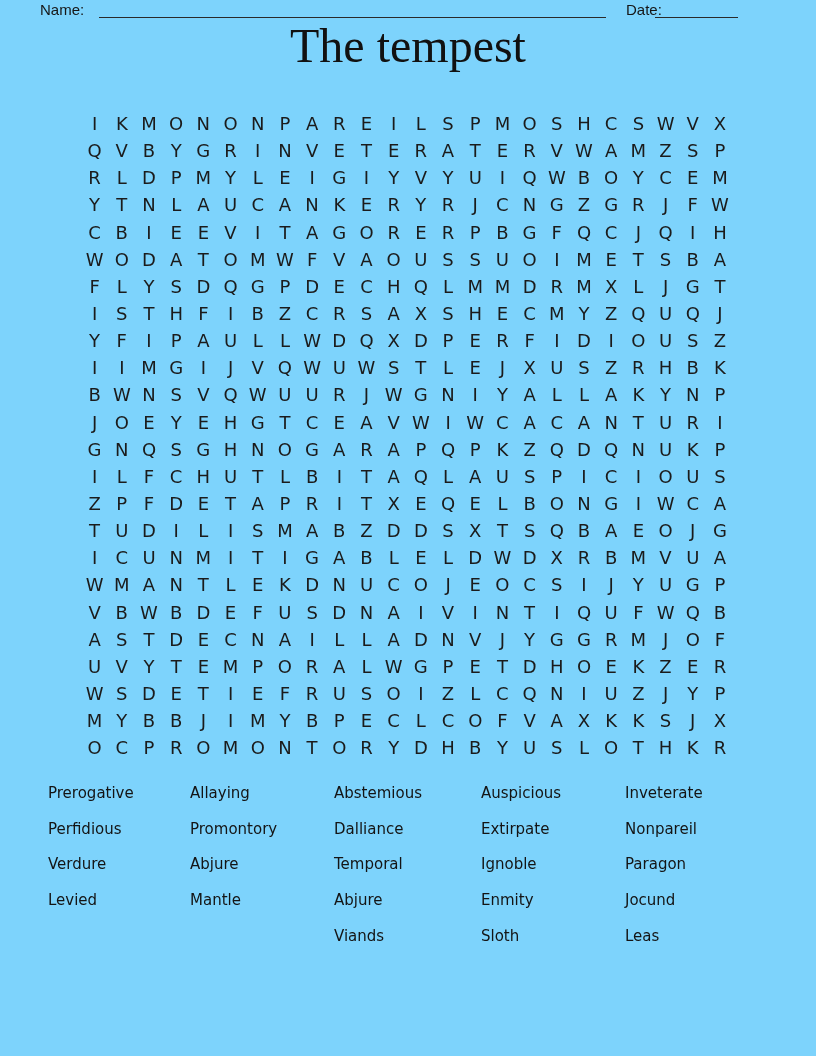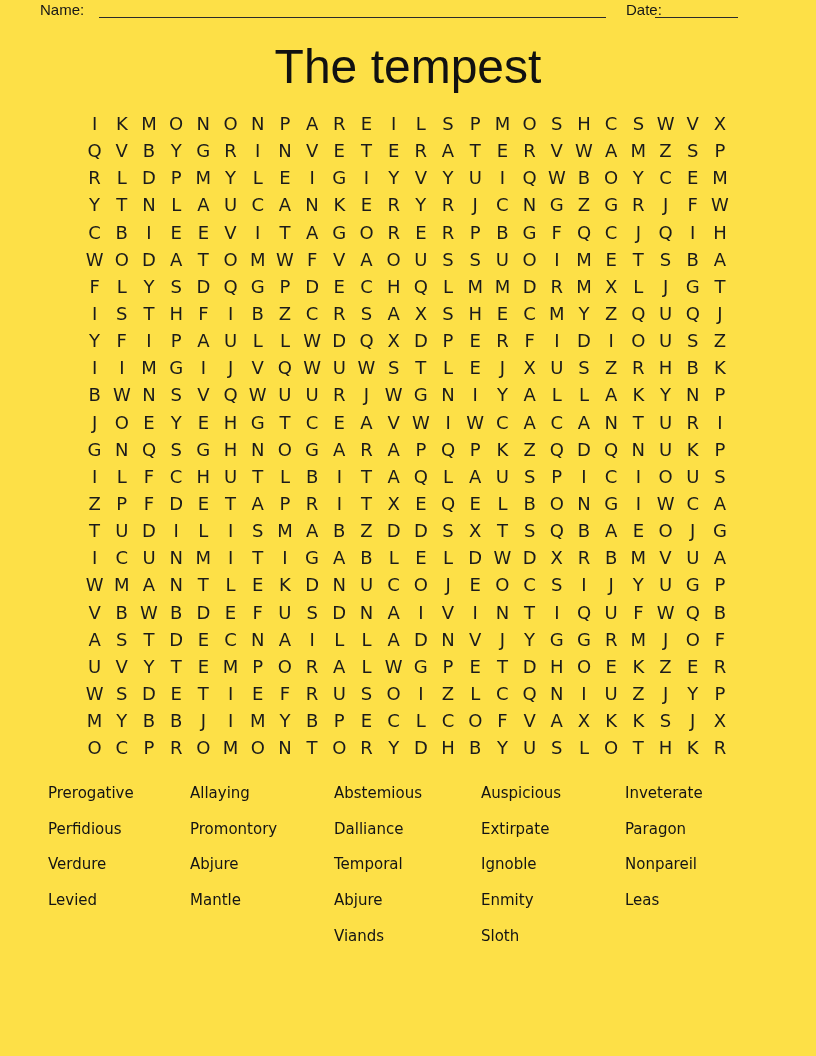--- a/index.html
+++ b/index.html
@@ -1,20 +1,20 @@
 <!DOCTYPE html>
 <html><head>
 <meta charset="utf-8">
 <style>
   html, body { margin: 0; padding: 0; background: #ffffff; }
   .page {
     position: relative;
     width: 816px;
     height: 1056px;
-    background: #fde047;
+    background: #7dd3fc;
     overflow: hidden;
     font-family: "Liberation Sans", sans-serif;
     color: #1b1b1b;
   }
 
   
   .hdr-label {
     position: absolute;
     top: 1px;
     font-size: 15px;
@@ -27,25 +27,25 @@
     top: 0;
     height: 17px;
     border-bottom: 1.4px solid #2a2a2a;
   }
   .name-line { left: 99px;  width: 507px; }
   .date-line { left: 655px; width: 83px;  }
 
   
   .title {
     position: absolute;
-    top: 38px;
+    top: 17px;
     left: 0;
     width: 100%;
     text-align: center;
-    font-family: Liberation Sans, sans-serif;
+    font-family: Liberation Serif, serif;
     font-size: 48px;
     line-height: 1.2;
     color: #111111;
   }
 
   
   .grid {
     position: absolute;
     left: 81px;
     top: 110px;
@@ -693,19 +693,20 @@
       </div>
       <div class="word-col">
         <div class="word">Auspicious</div>
         <div class="word">Extirpate</div>
         <div class="word">Ignoble</div>
         <div class="word">Enmity</div>
         <div class="word">Sloth</div>
       </div>
       <div class="word-col">
         <div class="word">Inveterate</div>
+        <div class="word">Nonpareil</div>
         <div class="word">Paragon</div>
-        <div class="word">Nonpareil</div>
+        <div class="word">Jocund</div>
         <div class="word">Leas</div>
       </div>
     </div>
 
 </div>
 
 </body></html>

